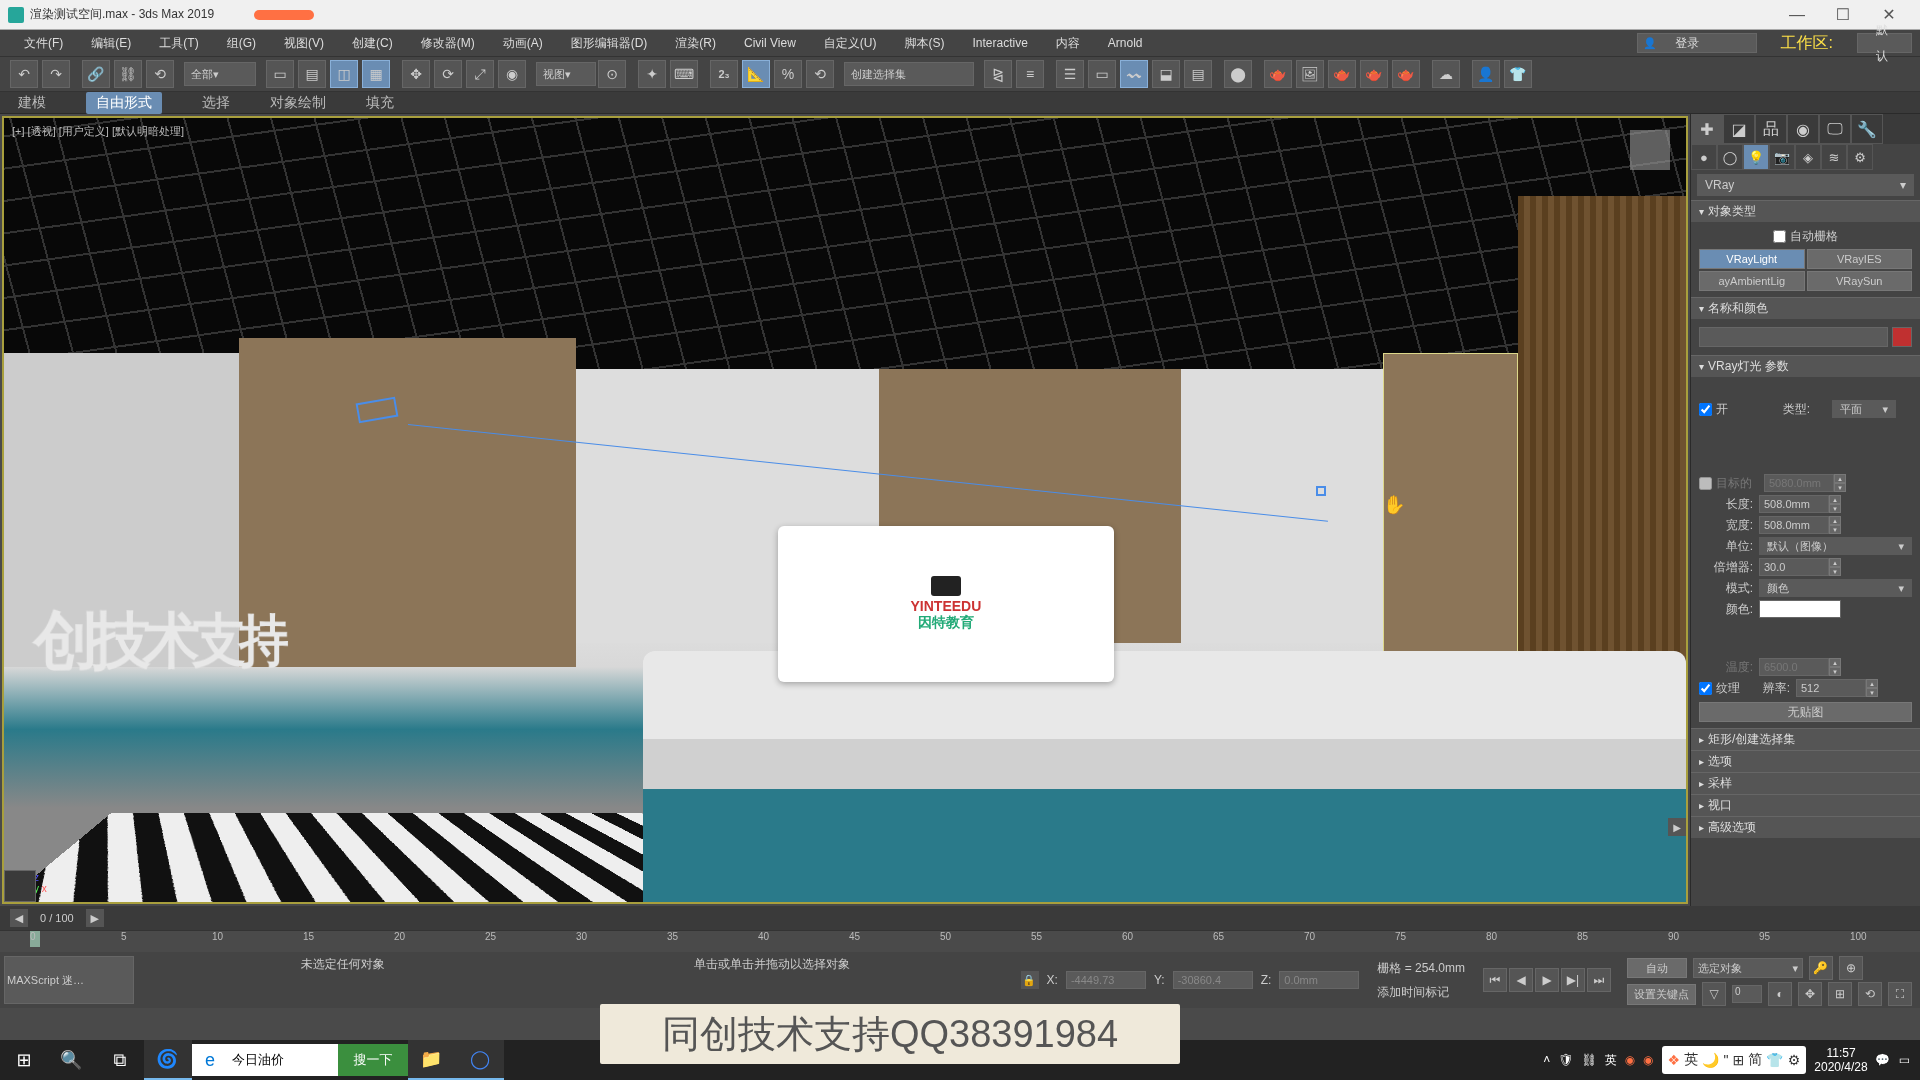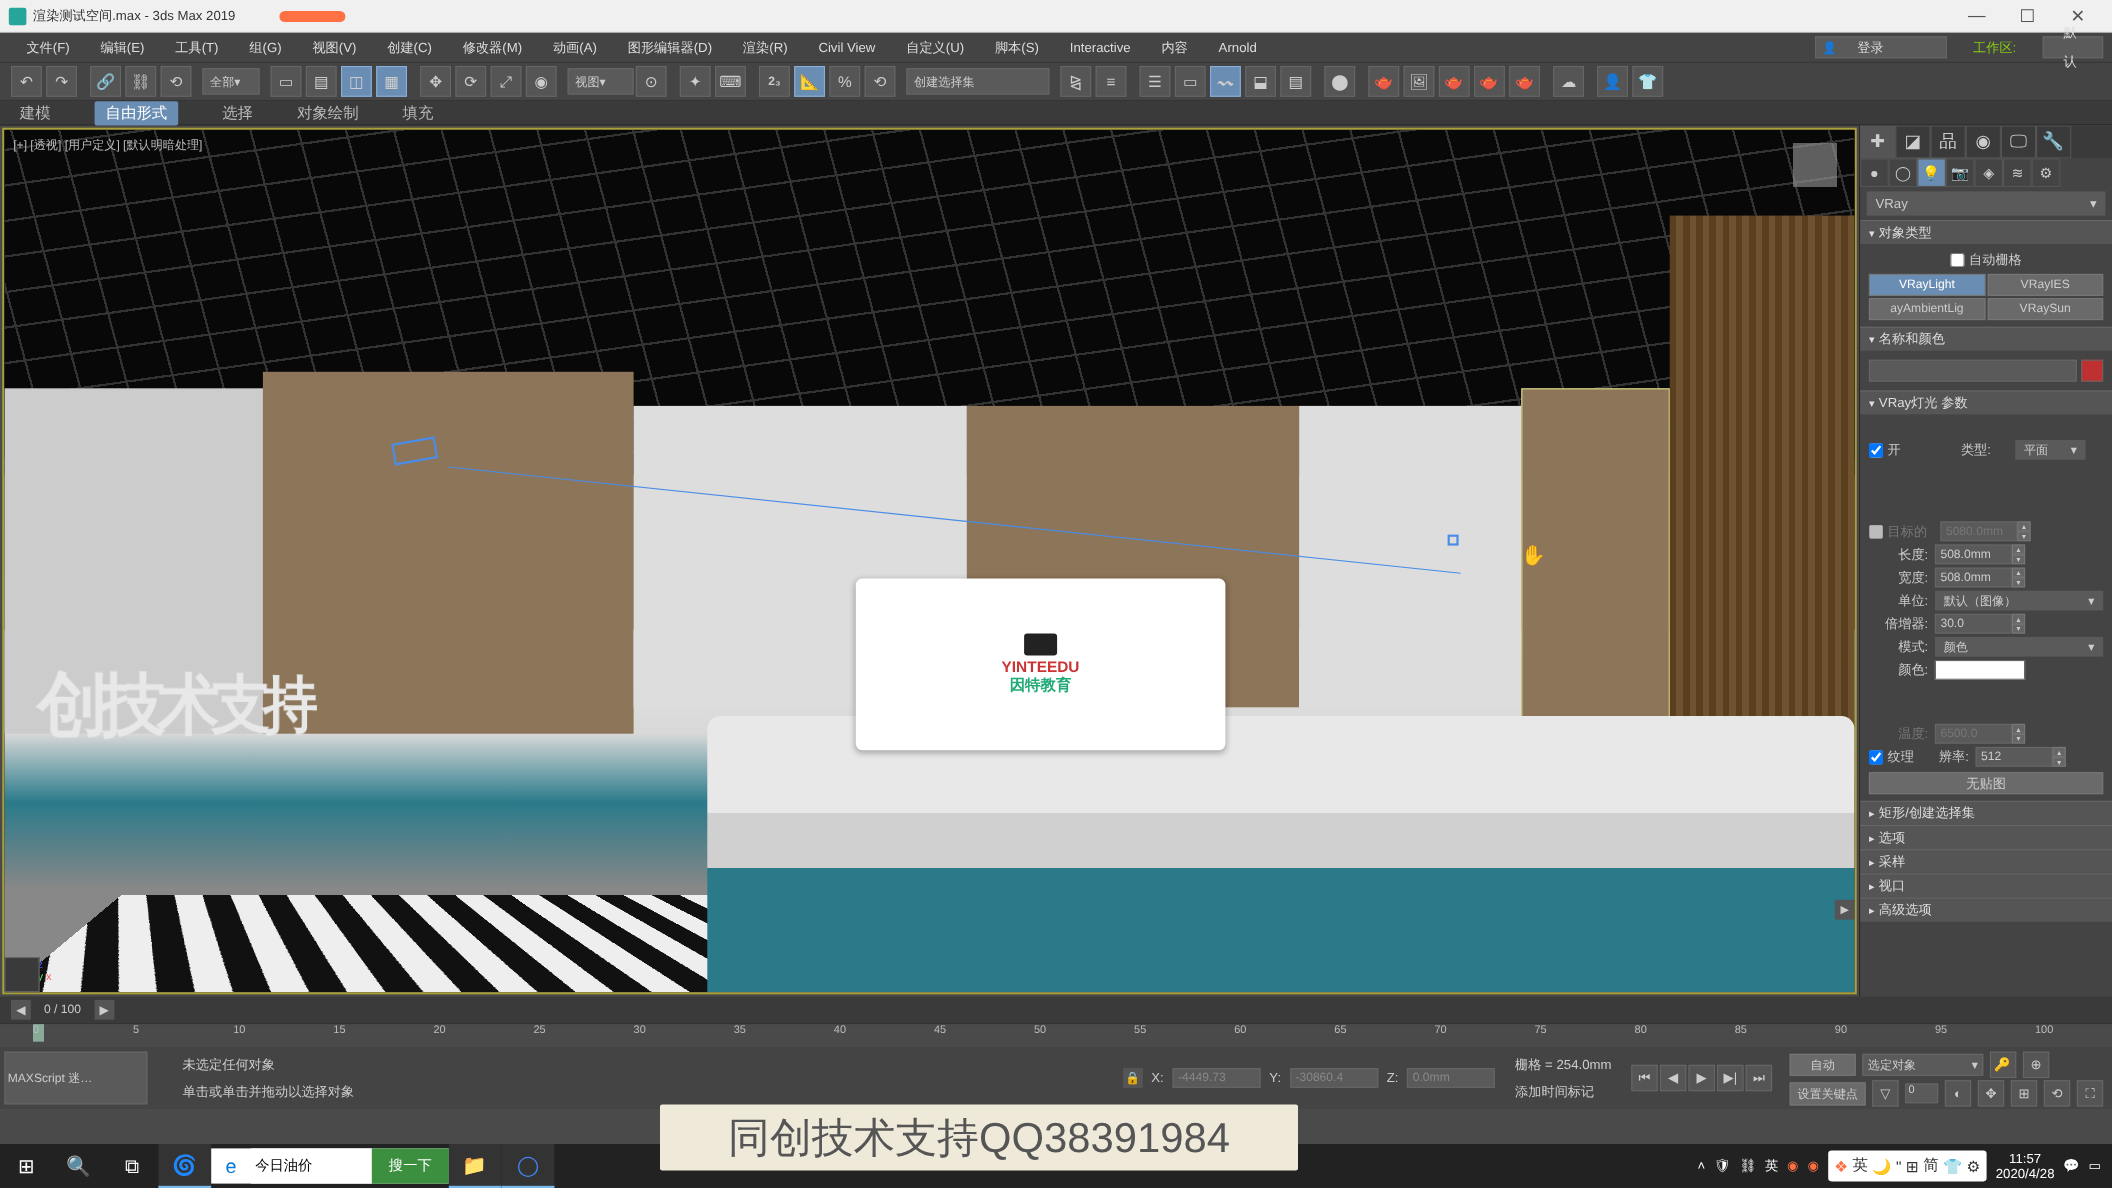--- a/index.html
+++ b/index.html
@@ -95,21 +95,21 @@
 
 .timeslider { height:24px; background:#3a3a3a; display:flex; align-items:center; padding:0 8px; }
 .tsbtn { width:18px; height:18px; background:#555; color:#ccc; font-size:11px; display:flex; align-items:center; justify-content:center; margin:0 2px; }
 .tslabel { color:#ccc; font-size:11px; margin:0 10px; }
 .ruler { height:22px; background:#4a4a4a; position:relative; border-top:1px solid #333; }
 .ruler .tick { position:absolute; top:0; font-size:10px; color:#bbb; }
 .ruler .marker { position:absolute; left:30px; top:0; width:10px; height:16px; background:#8a9; }
 
 .status { height:56px; background:#444; display:flex; }
 .status .mxs { width:130px; background:#5a5a5a; border:1px solid #666; margin:4px; font-size:11px; color:#ccc; padding:2px; display:flex; flex-direction:column; justify-content:space-around; }
-.status .msgs { flex:1; padding:4px 8px; font-size:12px; color:#ccc; display:flex; flex-direction:column; justify-content:space-around;margin-left:20px; }
+.status .msgs { flex:1; padding:4px 8px; font-size:12px; color:#ccc; display:flex; justify-content:space-around; }
 .status .coords { display:flex; align-items:center; gap:8px; font-size:12px; color:#ccc; padding:0 8px; }
 .status .coords input { width:80px; height:18px; background:#5a5a5a; border:1px solid #666; color:#888; font-size:11px; padding:0 4px; }
 .status .playback { display:flex; align-items:center; gap:2px; padding:0 8px; }
 .status .pbtn { width:24px; height:24px; background:#555; color:#ccc; border:1px solid #666; font-size:12px; display:flex; align-items:center; justify-content:center; }
 .status .auto { width:60px; height:20px; background:#6a6a6a; color:#ccc; font-size:11px; display:flex; align-items:center; justify-content:center; border:1px solid #777; }
 .status .seldrop { width:110px; height:20px; background:#5a5a5a; color:#ccc; font-size:11px; border:1px solid #666; padding:0 4px; display:flex; align-items:center; justify-content:space-between; }
 .status .seldrop::after { content:"▾"; }
 .status .rightset { display:flex; flex-direction:column; justify-content:space-around; padding:4px 8px; gap:2px; }
 .status .row2 { display:flex; align-items:center; gap:6px; font-size:11px; color:#ccc; }
 
@@ -154,36 +154,36 @@
   <span>Civil View</span>
   <span>自定义(U)</span>
   <span>脚本(S)</span>
   <span>Interactive</span>
   <span>内容</span>
   <span>Arnold</span>
   <div class="mright">
     <div class="login">
         <span>登录</span>
       </div>
-    <span style="color:#84cc16;font-size:12px">工作区:</span>
+    <span style="color:#fde047;font-size:16px">工作区:</span>
     <div class="wsdrop">
         <span>默认</span>
       </div>
   </div>
 </div>
 
 <div class="toolbar">
   <div class="tb">↶</div>
   <div class="tb">↷</div>
   <div class="tbsep"></div>
   <div class="tb">🔗</div>
   <div class="tb">⛓</div>
   <div class="tb">⟲</div>
   <div class="tbsep"></div>
-  <div class="tbdrop" style="width:52px"><span>全部</span> ▾</div>
+  <div class="tbdrop" style="width:72px"><span>全部</span> ▾</div>
   <div class="tbsep"></div>
   <div class="tb">▭</div>
   <div class="tb">▤</div>
   <div class="tb active">◫</div>
   <div class="tb active">▦</div>
   <div class="tbsep"></div>
   <div class="tb">✥</div>
   <div class="tb">⟳</div>
   <div class="tb">⤢</div>
   <div class="tb">◉</div>

